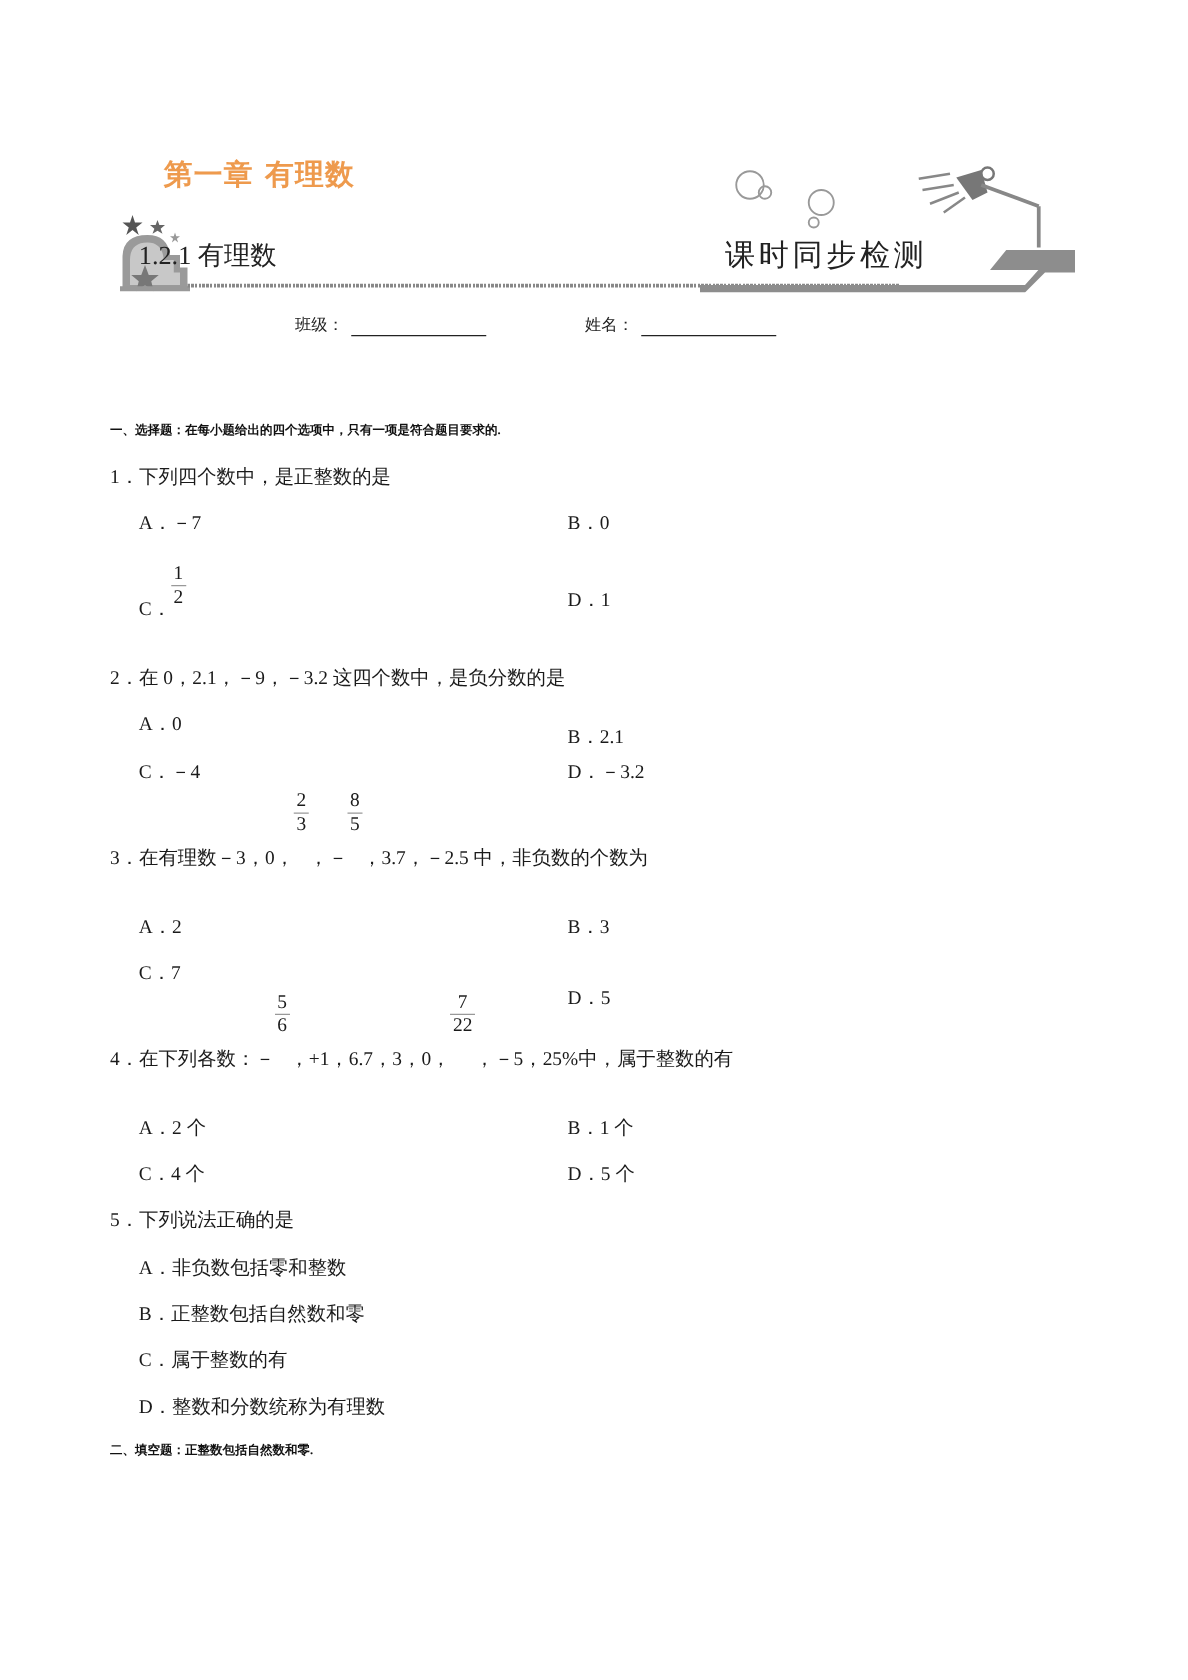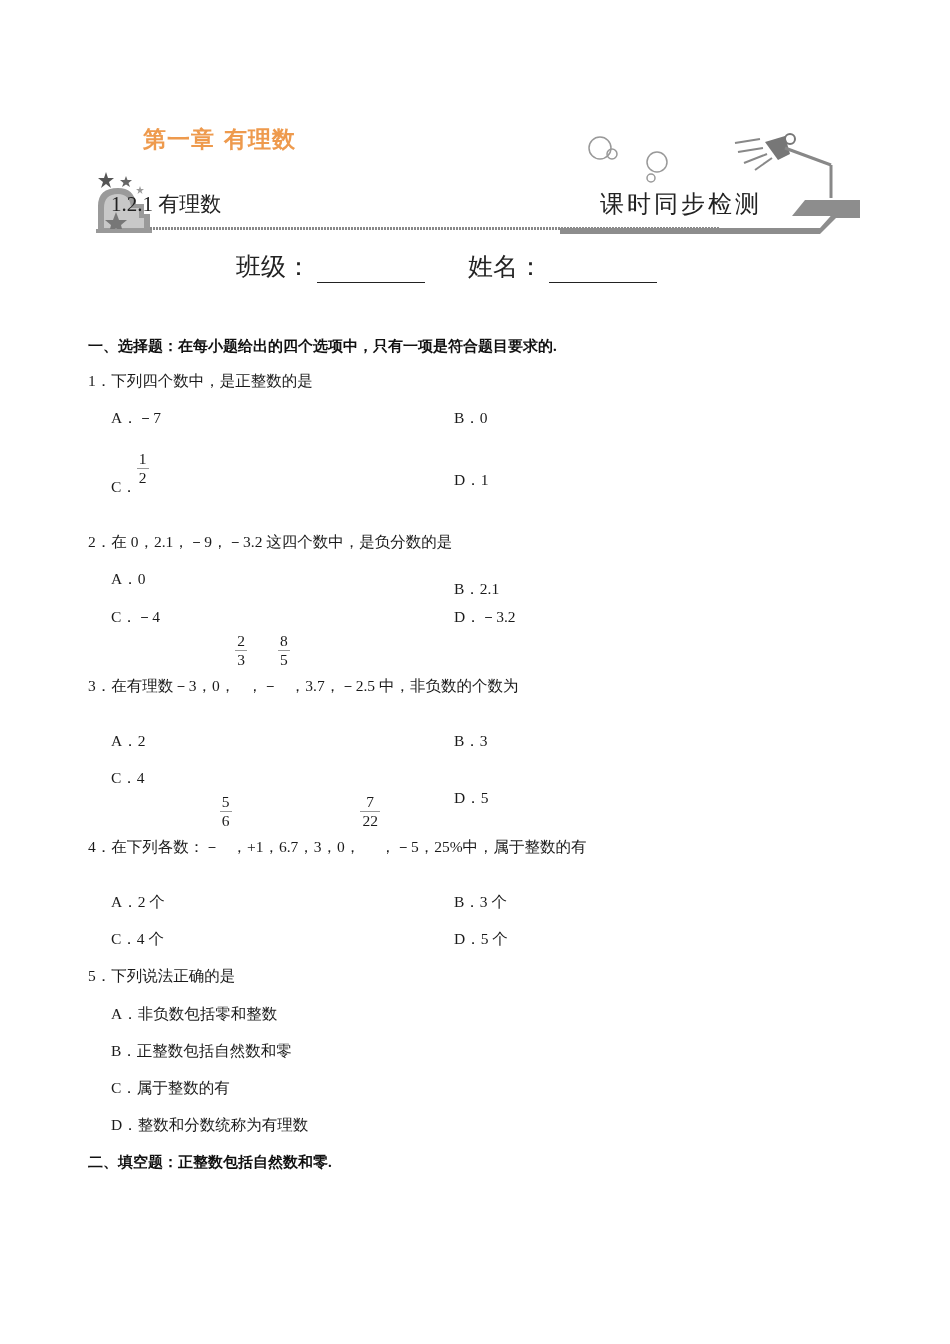--- a/index.html
+++ b/index.html
@@ -1,29 +1,29 @@
 <!DOCTYPE html>
 <html><head>
 <meta charset="utf-8">
 <style>
   html, body { margin:0; padding:0; background:#ffffff; }
   body { width:950px; height:1344px; position:relative; overflow:hidden;
          font-family:"Liberation Serif","DejaVu Serif",serif; color:#1a1a1a; }
   .abs { position:absolute; }
   .chapter-title { left:131px; top:124px; font-family:"DejaVu Sans",sans-serif; font-weight:bold;
-                   font-size:23px; color:#ee9a4d; letter-spacing:1px;margin-left:12px; }
+                   font-size:23px; color:#ee9a4d; letter-spacing:1px; }
   .section-title { left:111px; top:190px; font-size:21px; color:#222; }
   .banner-line { left:150px; top:227px; width:570px; height:3px;
                  background:repeating-linear-gradient(90deg,#888 0 2px,#fff 2px 3px); }
   .banner-base { left:96px; top:229px; width:56px; height:4px; background:#999; }
   .sync-title { left:580px; top:188px; font-size:24px; letter-spacing:3px; color:#222;
-                font-family:"DejaVu Serif",serif;margin-left:20px; }
-  .classline { top:250px; font-size:25px; font-family:"DejaVu Serif",serif; color:#222; }
+                font-family:"DejaVu Serif",serif; }
+  .classline { top:250px; font-size:13px; font-family:"DejaVu Serif",serif; color:#222; }
   .blank { display:inline-block; width:108px; border-bottom:1.5px solid #222; height:18px; vertical-align:bottom; margin-left:6px; }
-  .hdr { left:88px; font-family:Liberation Serif, serif; font-weight:bold; font-size:15px; color:#111; }
+  .hdr { left:88px; font-family:Liberation Serif, serif; font-weight:bold; font-size:10px; color:#111; }
   .q { left:88px; font-size:15.5px; }
   .opt { font-size:15.5px; }
   .frac { display:inline-block; vertical-align:middle; text-align:center; position:relative; top:-10px; }
   .frac .n { display:block; padding:0 2px; }
   .frac .d { display:block; border-top:1px solid #999; padding:0 2px; }
 </style>
 </head>
 <body>
 
 <div class="abs chapter-title">第一章  有理数</div>
@@ -80,28 +80,28 @@
 <div class="abs opt" style="left:111px;top:569px">A．0</div>
 <div class="abs opt" style="left:454px;top:579px">B．2.1</div>
 <div class="abs opt" style="left:111px;top:607px">C．－4</div>
 <div class="abs opt" style="left:454px;top:607px">D．－3.2</div>
 
 <div class="abs q" style="top:642px">
   <span style="position:relative;top:27px">3．在有理数－3，0，</span><span class="frac"><span class="n">2</span><span class="d">3</span></span><span style="position:relative;top:27px">，－</span><span class="frac"><span class="n">8</span><span class="d">5</span></span><span style="position:relative;top:27px">，3.7，－2.5 中，非负数的个数为</span>
 </div>
 <div class="abs opt" style="left:111px;top:731px">A．2</div>
 <div class="abs opt" style="left:454px;top:731px">B．3</div>
-<div class="abs opt" style="left:111px;top:768px">C．4</div>
+<div class="abs opt" style="left:111px;top:768px">C．7</div>
 <div class="abs opt" style="left:454px;top:788px">D．5</div>
 
 <div class="abs q" style="top:803px">
   <span style="position:relative;top:27px">4．在下列各数：－</span><span class="frac"><span class="n">5</span><span class="d">6</span></span><span style="position:relative;top:27px">，+1，6.7，3，0，</span><span class="frac"><span class="n">7</span><span class="d">22</span></span><span style="position:relative;top:27px">，－5，25%中，属于整数的有</span>
 </div>
 <div class="abs opt" style="left:111px;top:892px">A．2 个</div>
-<div class="abs opt" style="left:454px;top:892px">B．3 个</div>
+<div class="abs opt" style="left:454px;top:892px">B．1 个</div>
 <div class="abs opt" style="left:111px;top:929px">C．4 个</div>
 <div class="abs opt" style="left:454px;top:929px">D．5 个</div>
 
 <div class="abs q" style="top:966px">5．下列说法正确的是</div>
 <div class="abs opt" style="left:111px;top:1004px">A．非负数包括零和整数</div>
 <div class="abs opt" style="left:111px;top:1041px">B．正整数包括自然数和零</div>
 <div class="abs opt" style="left:111px;top:1078px">C．属于整数的有</div>
 <div class="abs opt" style="left:111px;top:1115px">D．整数和分数统称为有理数</div>
 
 <div class="abs hdr" style="top:1153px">二、填空题：正整数包括自然数和零.</div>

